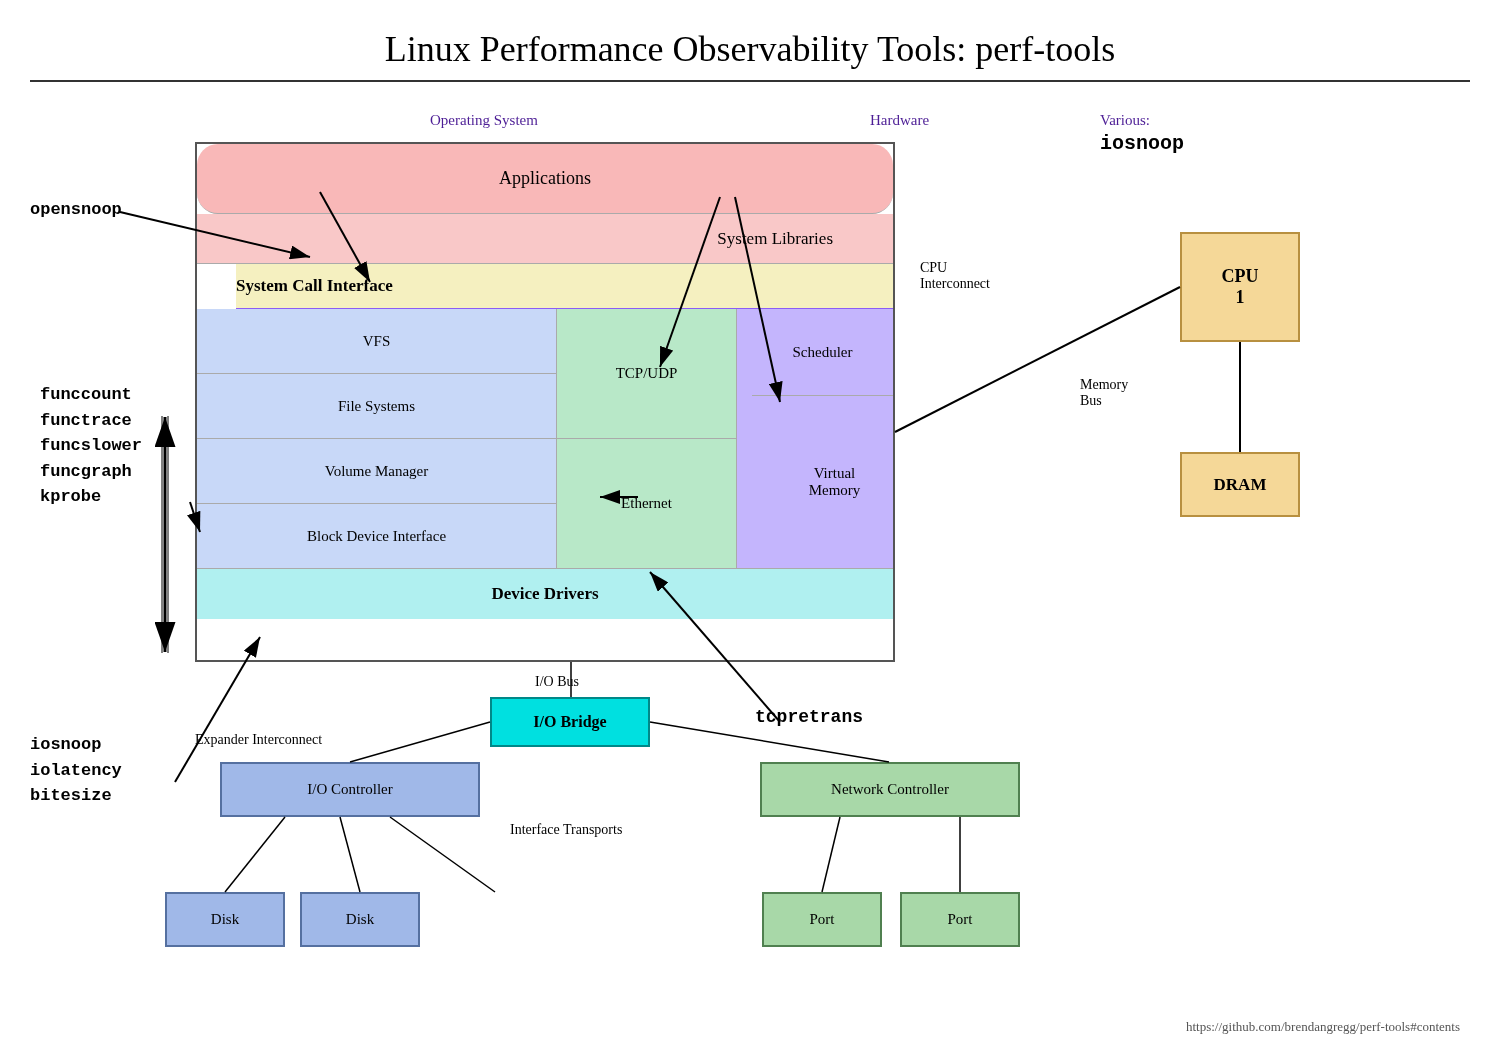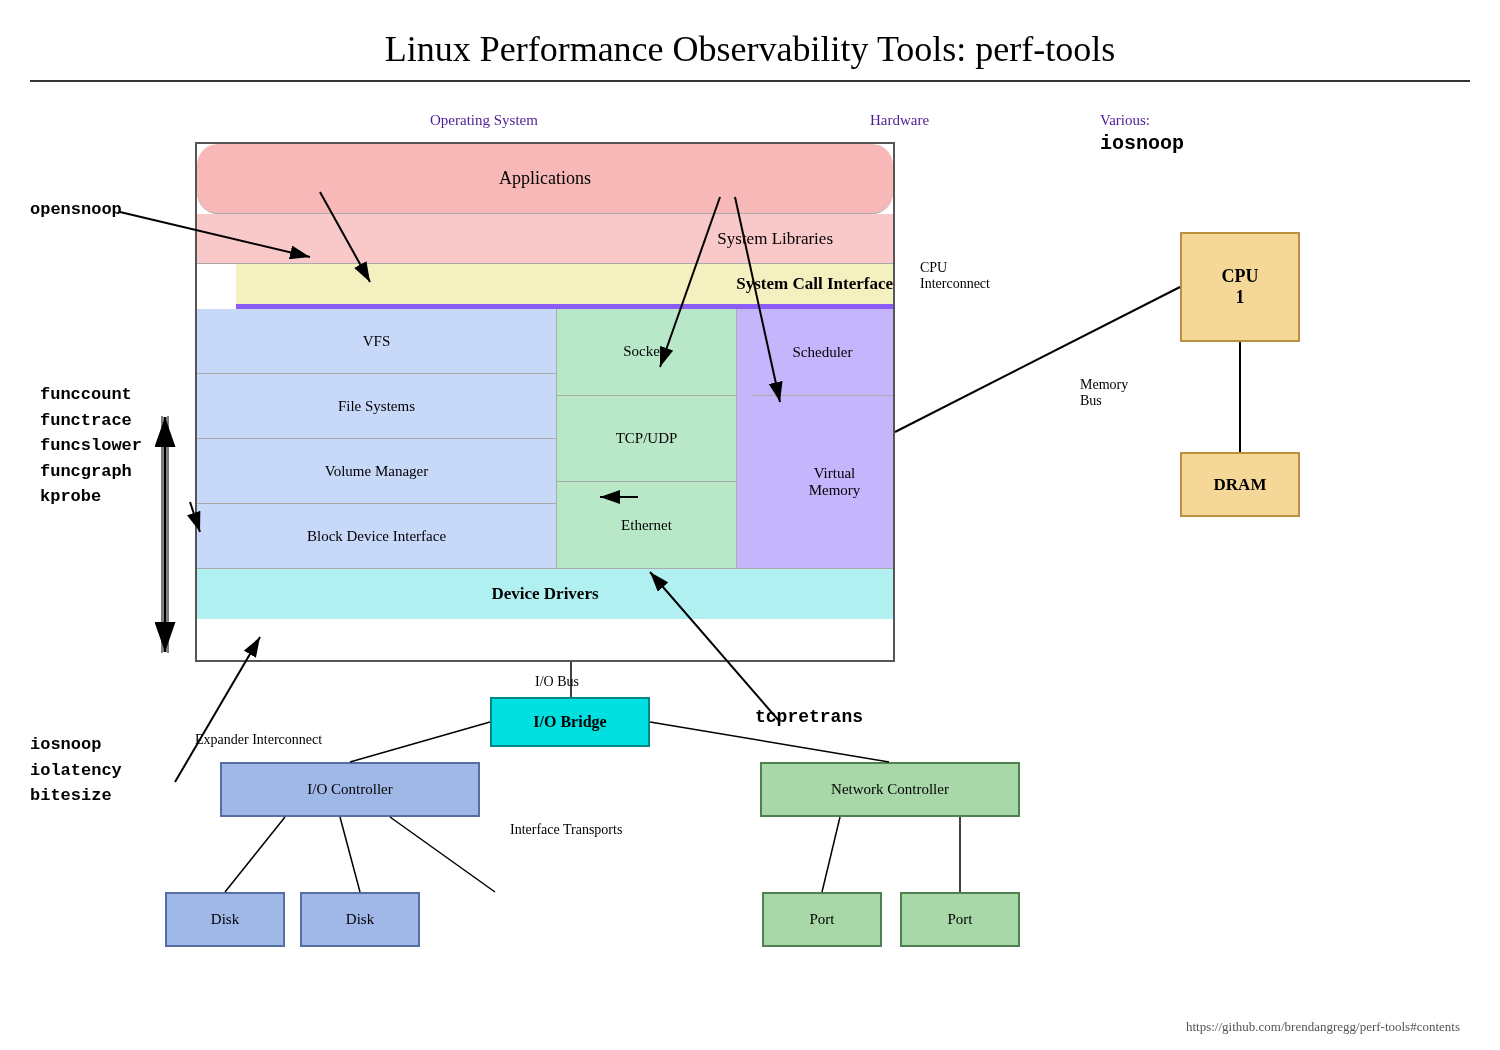--- a/index.html
+++ b/index.html
@@ -73,24 +73,24 @@
       padding-right: 60px;
       font-size: 17px;
       border-bottom: 1px solid #aaa;
     }
     
     .syscall-row {
       background: #f5f0c0;
       height: 45px;
       display: flex;
       align-items: center;
-      justify-content: flex-end;
+      justify-content: flex-start;
       font-size: 17px;
       font-weight: bold;
-      border-bottom: 5px solid #8b5cf6;
+      border-bottom: 1px solid #8b5cf6;
       margin-left: 39px;
     }
     
     .kernel-row {
       display: flex;
       height: 260px;
       border-bottom: 1px solid #aaa;
     }
     .kernel-left {
       width: 360px;
@@ -357,21 +357,20 @@
     </div>
 
     <div class="kernel-row">
       <div class="kernel-left">
         <div class="kernel-cell">VFS</div>
         <div class="kernel-cell">File Systems</div>
         <div class="kernel-cell">Volume Manager</div>
         <div class="kernel-cell">Block Device Interface</div>
       </div>
       <div class="kernel-mid">
-        <div class="kernel-cell">Sockets</div>
         <div class="kernel-cell">TCP/UDP</div>
         <div class="kernel-cell">Ethernet</div>
       </div>
       <div class="kernel-right">
         <div class="scheduler-cell">Scheduler</div>
         <div class="virt-mem-cell">
           <span style="white-space:pre-line;text-align:center;">Virtual
 Memory</span>
         </div>
       </div>

